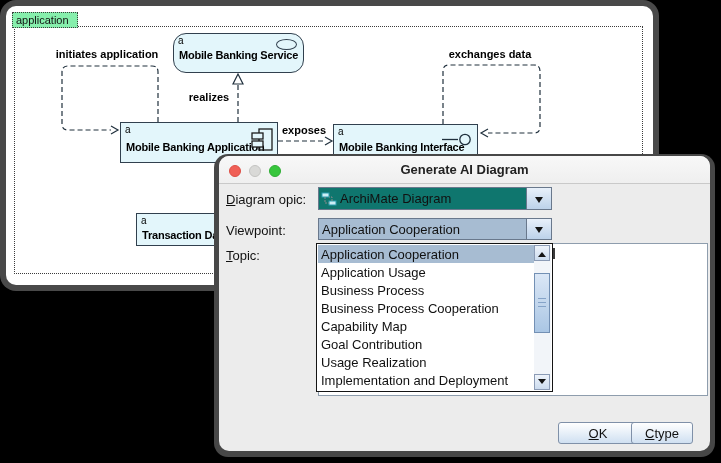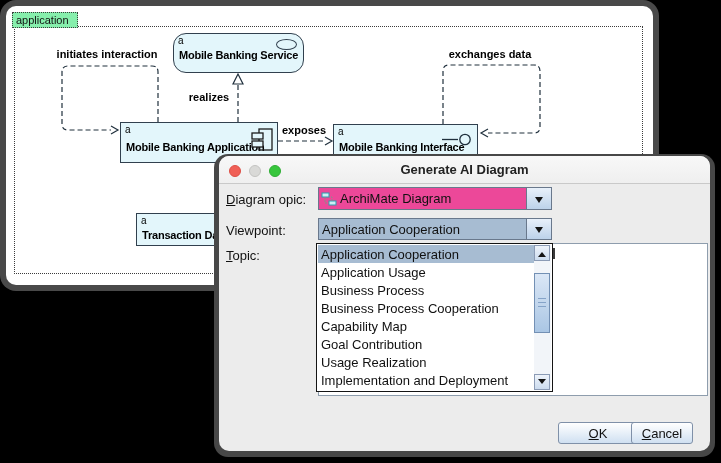--- a/index.html
+++ b/index.html
@@ -77,21 +77,21 @@
   .light.red   { background:#f05f56; border:1px solid #dd4f46; }
   .light.gray  { background:#d9d9d7; border:1px solid #c3c3c1; }
   .light.green { background:#37c63c; border:1px solid #2fae35; }
   .dlg-title { text-align:center; line-height:28px; font-weight:bold; color:#222; }
 
   .flabel { position:absolute; left:7px; font-size:13px; color:#111; }
   .mn { text-decoration:underline; text-underline-offset:1px; }
 
   .combo {
     position:absolute; left:99px; width:234px;
-    border:1px solid #69788c; background:#ec4899;
+    border:1px solid #69788c; background:#0f766e;
     display:flex; align-items:center;
   }
   .combo-type { top:31px; height:23px; }
   .combo-viewpoint { top:62px; height:22px; background:#a7bcd2; }
   .cicon { margin-left:2px; flex:0 0 auto; }
   .ctext { padding-left:3px; flex:1; white-space:nowrap; overflow:hidden; }
   .carrow {
     width:25px; align-self:stretch; border-left:1px solid #69788c;
     background:linear-gradient(180deg,#e8f0fa,#bcd2ea);
     display:flex; align-items:center; justify-content:center;
@@ -161,21 +161,21 @@
       <path d="M238 74 L233 84 H243 Z" fill="#fff"></path>
 
       <path stroke-dasharray="5 3" d="M278 141 H325"></path>
       <path d="M325 137 L332 141 L325 145"></path>
 
       <path stroke-dasharray="5 3" d="M443 124 V71 Q443 65 449 65 H534 Q540 65 540 71 V127 Q540 133 534 133 H488"></path>
       <path d="M488 129 L481 133 L488 137"></path>
     </g>
   </svg>
 
-  <div class="rel-label" style="left:107px; top:48px;">initiates interaction</div>
+  <div class="rel-label" style="left:107px; top:48px;">initiates application</div>
   <div class="rel-label" style="left:209px; top:91px;">realizes</div>
   <div class="rel-label" style="left:304px; top:124px;">exposes</div>
   <div class="rel-label" style="left:490px; top:48px;">exchanges data</div>
 
   <div class="el el-service">
     <span class="mk">a</span>
     <span class="lbl">Mobile Banking Service</span>
     <span class="svc-oval"></span>
   </div>
 
@@ -265,16 +265,16 @@
         <div class="sb-btn sb-down">
             <span class="tri-down"></span>
           </div>
       </div>
     </div>
 
     <div class="btn btn-ok">
         <span><span class="mn">O</span><span>K</span></span>
       </div>
     <div class="btn btn-cancel">
-        <span><span class="mn">C</span><span>ancel</span></span>
+        <span><span class="mn">C</span><span>type</span></span>
       </div>
   </div>
 </div>
 
 </body></html>

